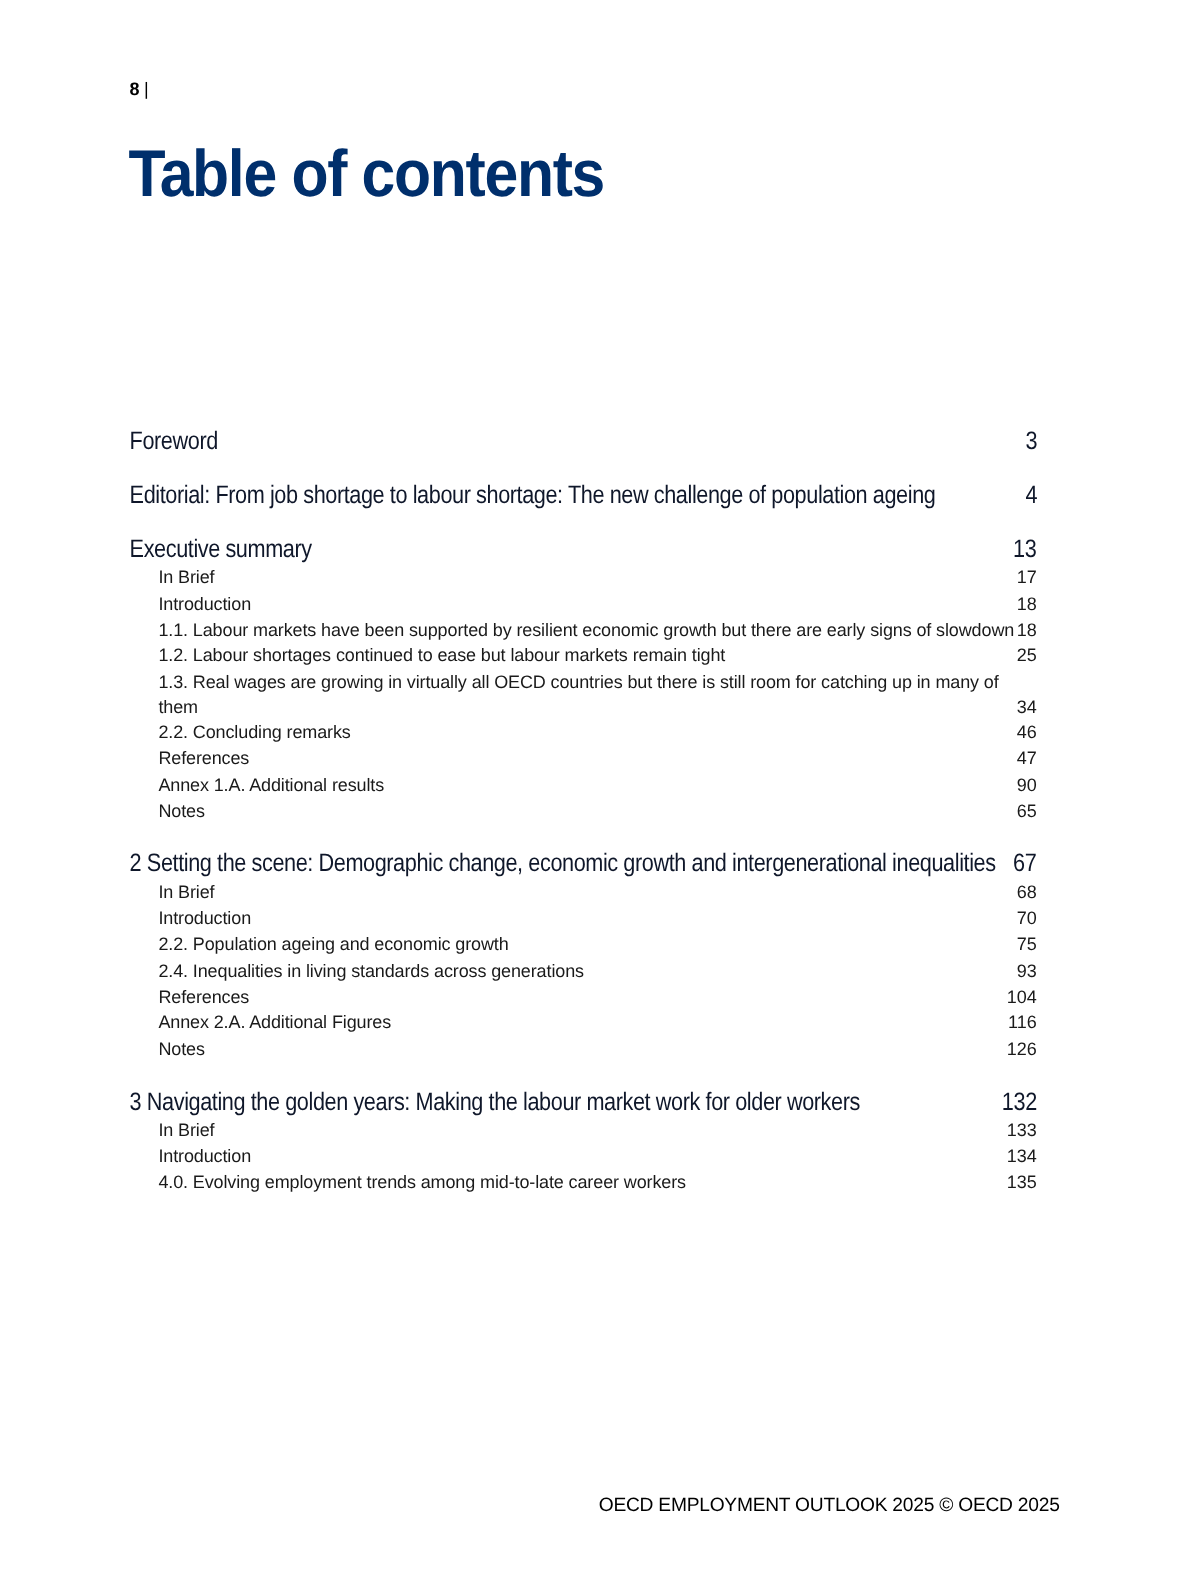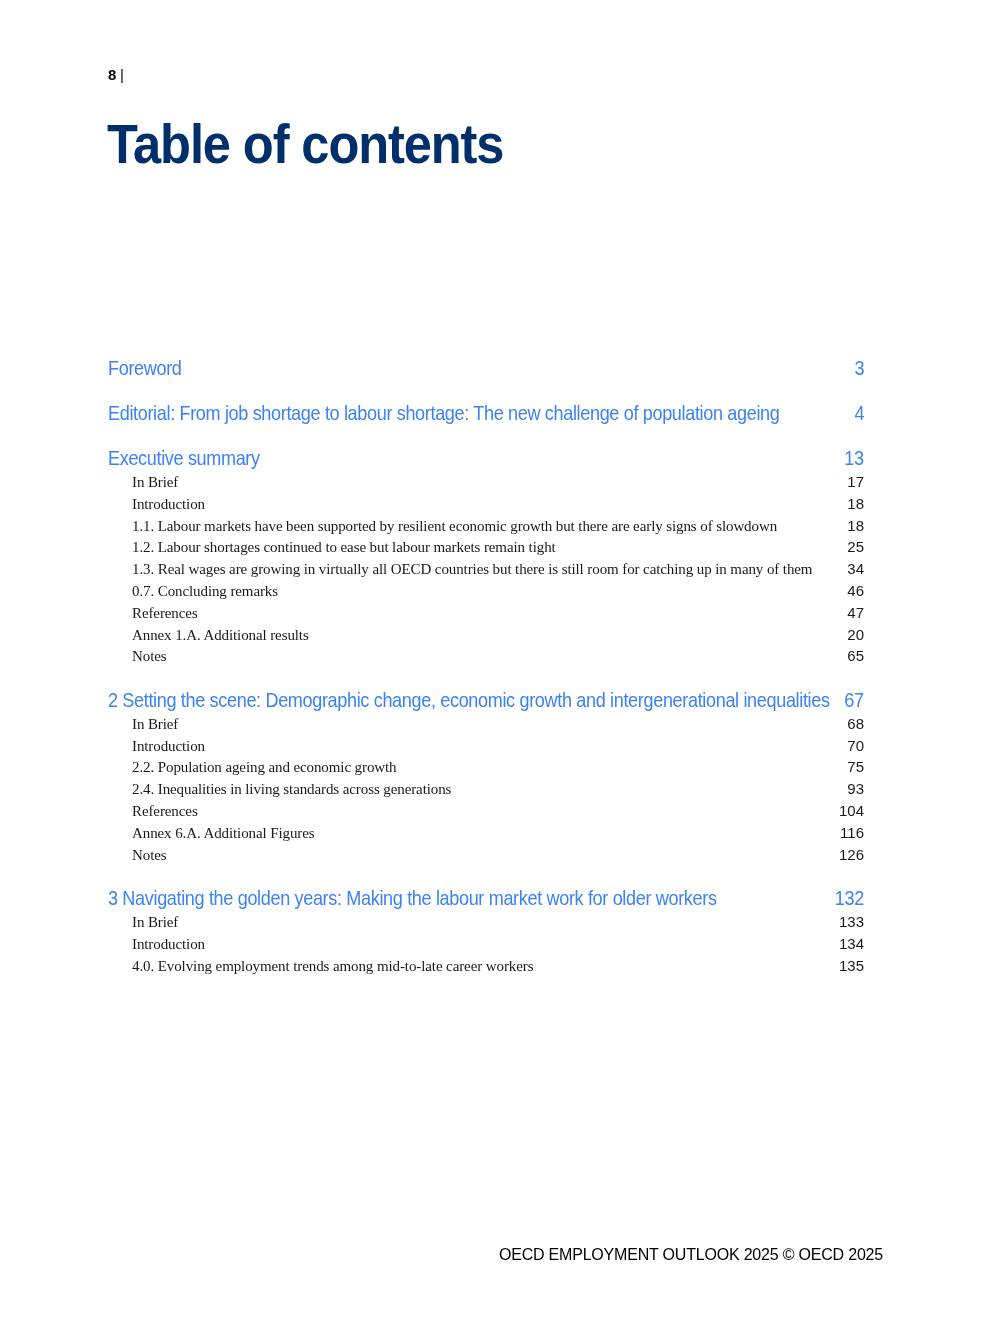--- a/index.html
+++ b/index.html
@@ -2,26 +2,26 @@
 <html><head>
   <meta charset="utf-8">
   <style>
     html, body { margin: 0; padding: 0; background: #ffffff; }
     body { width: 992px; height: 1323px; position: relative; overflow: hidden; font-family: "Liberation Sans", sans-serif; }
     .page-num { position: absolute; left: 108px; top: 66px; font-size: 15px; font-weight: bold; color: #000; letter-spacing: -0.3px; }
     .page-num .sep { font-weight: normal; margin-left: 4px; }
     .title { position: absolute; left: 107px; top: 112px; margin: 0; font-size: 55px; font-weight: bold; color: #002f6c; letter-spacing: -1.2px; transform: scaleX(0.92); transform-origin: left; }
     .toc { position: absolute; left: 108px; top: 355px; width: 756px; }
     .entry { position: relative; }
-    .chapter { color: #3b82f6; font-size: 21px; line-height: 25px; margin-top: 20px; transform-origin: left; }
+    .chapter { color: #0f172a; font-size: 21px; line-height: 25px; margin-top: 20px; transform-origin: left; }
     .chapter:first-child { margin-top: 0; }
     .chapter .text { display: block; padding-left: 24px; text-indent: -24px; padding-right: 60px; letter-spacing: -0.4px; transform: scaleX(0.86); transform-origin: left; width: 850px; }
     .chapter .pg { position: absolute; right: 0; bottom: 0; letter-spacing: -0.3px; transform: scaleX(0.86); transform-origin: right; }
     .sub { color: #1a1a1a; font-size: 15px; line-height: 20.5px; padding-left: 24px; margin-top: 1.3px; }
-    .sub .text { display: block; padding-right: 18px; letter-spacing: -0.1px; font-family: Liberation Serif, serif; }
+    .sub .text { display: block; padding-right: 18px; letter-spacing: -0.1px; }
     .sub .pg { position: absolute; right: 0; bottom: 0; }
     .chapter + .sub { margin-top: 2px; }
     .footer { position: absolute; right: 109px; top: 1246px; font-size: 16px; color: #000; letter-spacing: -0.2px; }
   </style>
 </head>
 <body>
 
 <div class="page-num"><span>8</span><span class="sep">|</span></div>
 
 <h1 class="title">Table of contents</h1>
@@ -57,30 +57,30 @@
     </div>
   <div class="entry sub">
       <span class="text">1.2. Labour shortages continued to ease but labour markets remain tight</span>
       <span class="pg">25</span>
     </div>
   <div class="entry sub">
       <span class="text">1.3. Real wages are growing in virtually all OECD countries but there is still room for catching up in many of them</span>
       <span class="pg">34</span>
     </div>
   <div class="entry sub">
-      <span class="text">0.7. Concluding remarks</span>
+      <span class="text">2.2. Concluding remarks</span>
       <span class="pg">46</span>
     </div>
   <div class="entry sub">
       <span class="text">References</span>
       <span class="pg">47</span>
     </div>
   <div class="entry sub">
       <span class="text">Annex 1.A. Additional results</span>
-      <span class="pg">20</span>
+      <span class="pg">90</span>
     </div>
   <div class="entry sub">
       <span class="text">Notes</span>
       <span class="pg">65</span>
     </div>
 
   <div class="entry chapter">
     <span class="text">2 Setting the scene: Demographic change, economic growth and intergenerational inequalities</span>
     <span class="pg">67</span>
   </div>
@@ -98,21 +98,21 @@
     </div>
   <div class="entry sub">
       <span class="text">2.4. Inequalities in living standards across generations</span>
       <span class="pg">93</span>
     </div>
   <div class="entry sub">
       <span class="text">References</span>
       <span class="pg">104</span>
     </div>
   <div class="entry sub">
-      <span class="text">Annex 6.A. Additional Figures</span>
+      <span class="text">Annex 2.A. Additional Figures</span>
       <span class="pg">116</span>
     </div>
   <div class="entry sub">
       <span class="text">Notes</span>
       <span class="pg">126</span>
     </div>
 
   <div class="entry chapter">
     <span class="text">3 Navigating the golden years: Making the labour market work for older workers</span>
     <span class="pg">132</span>

